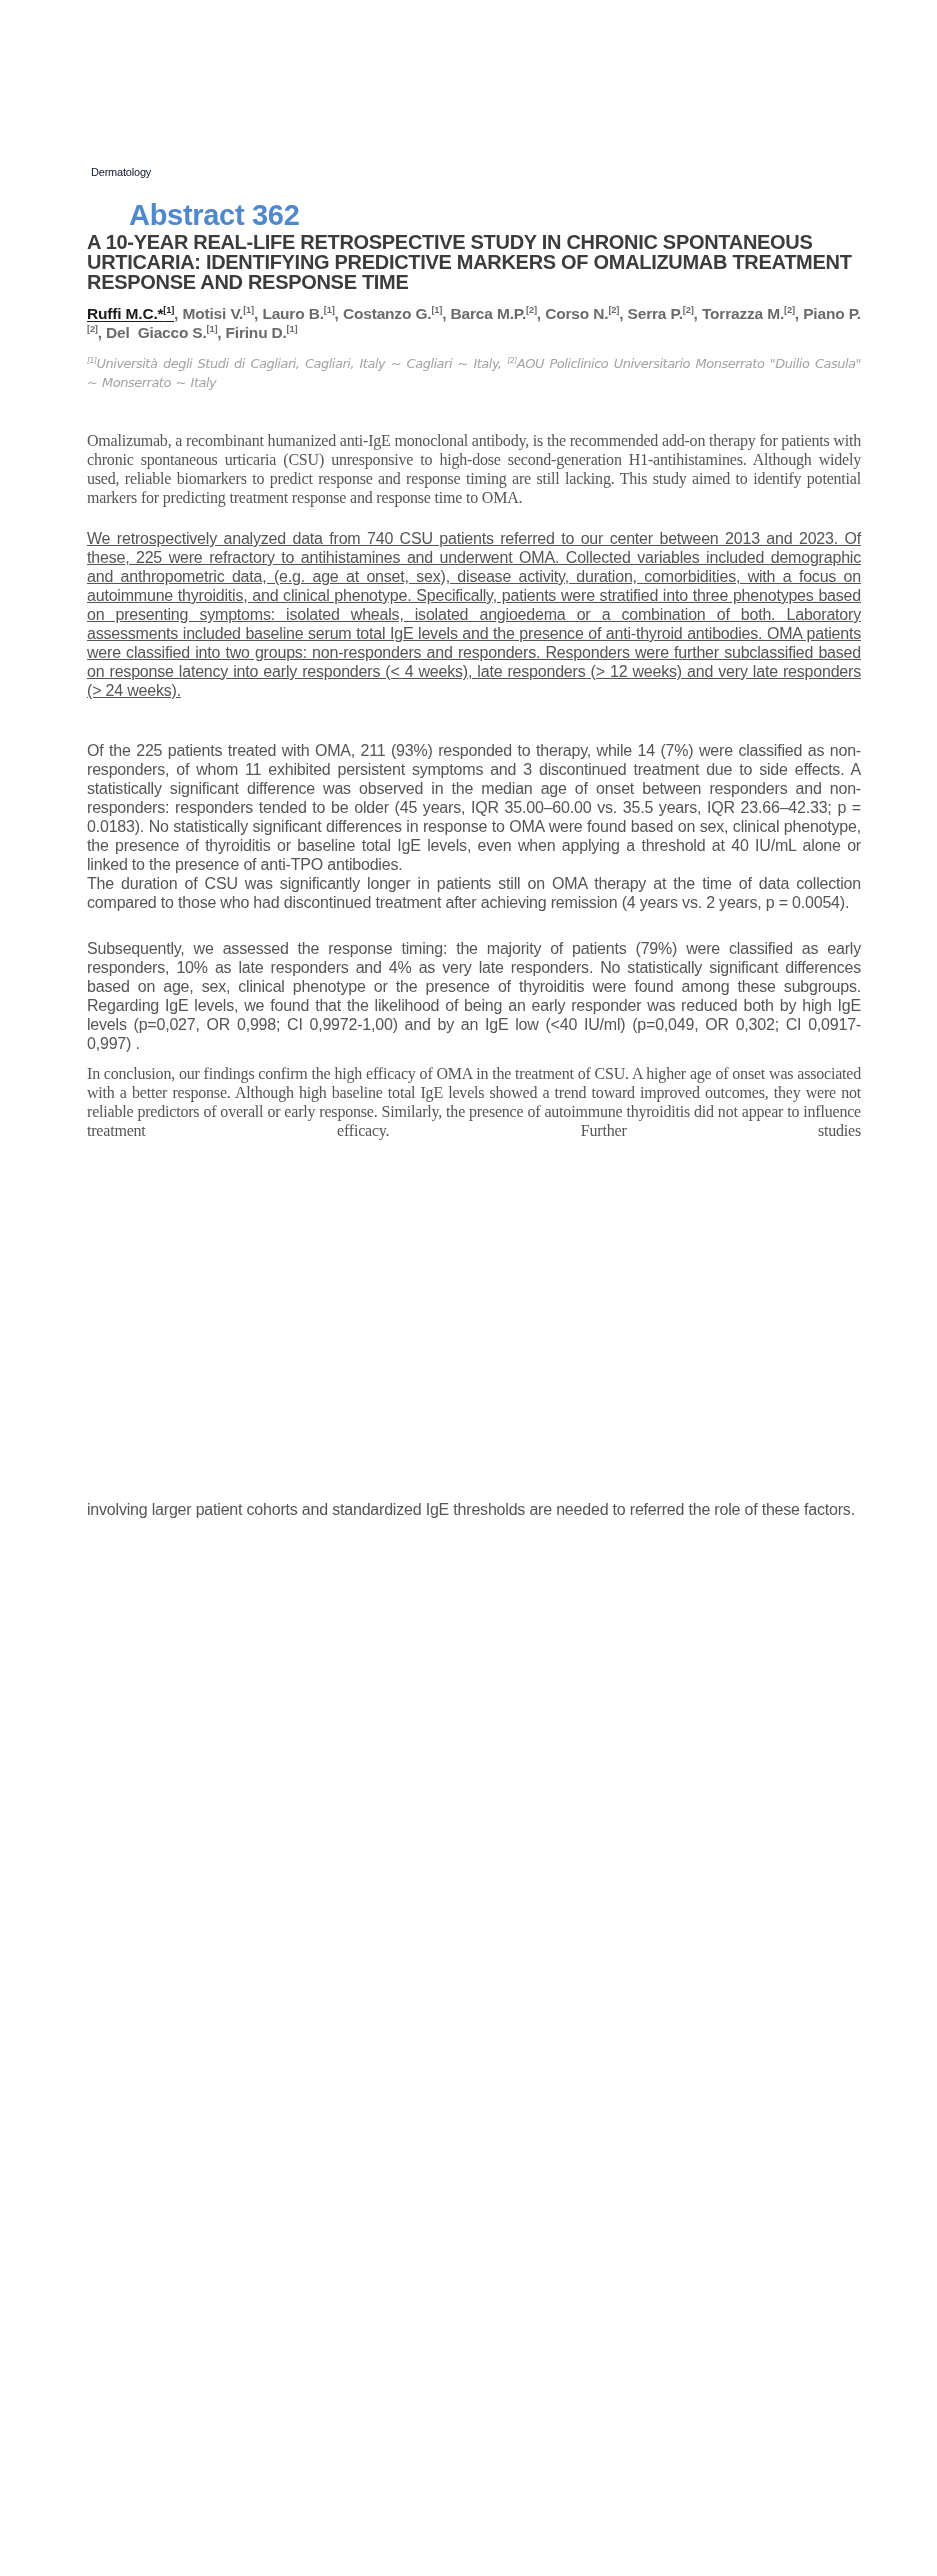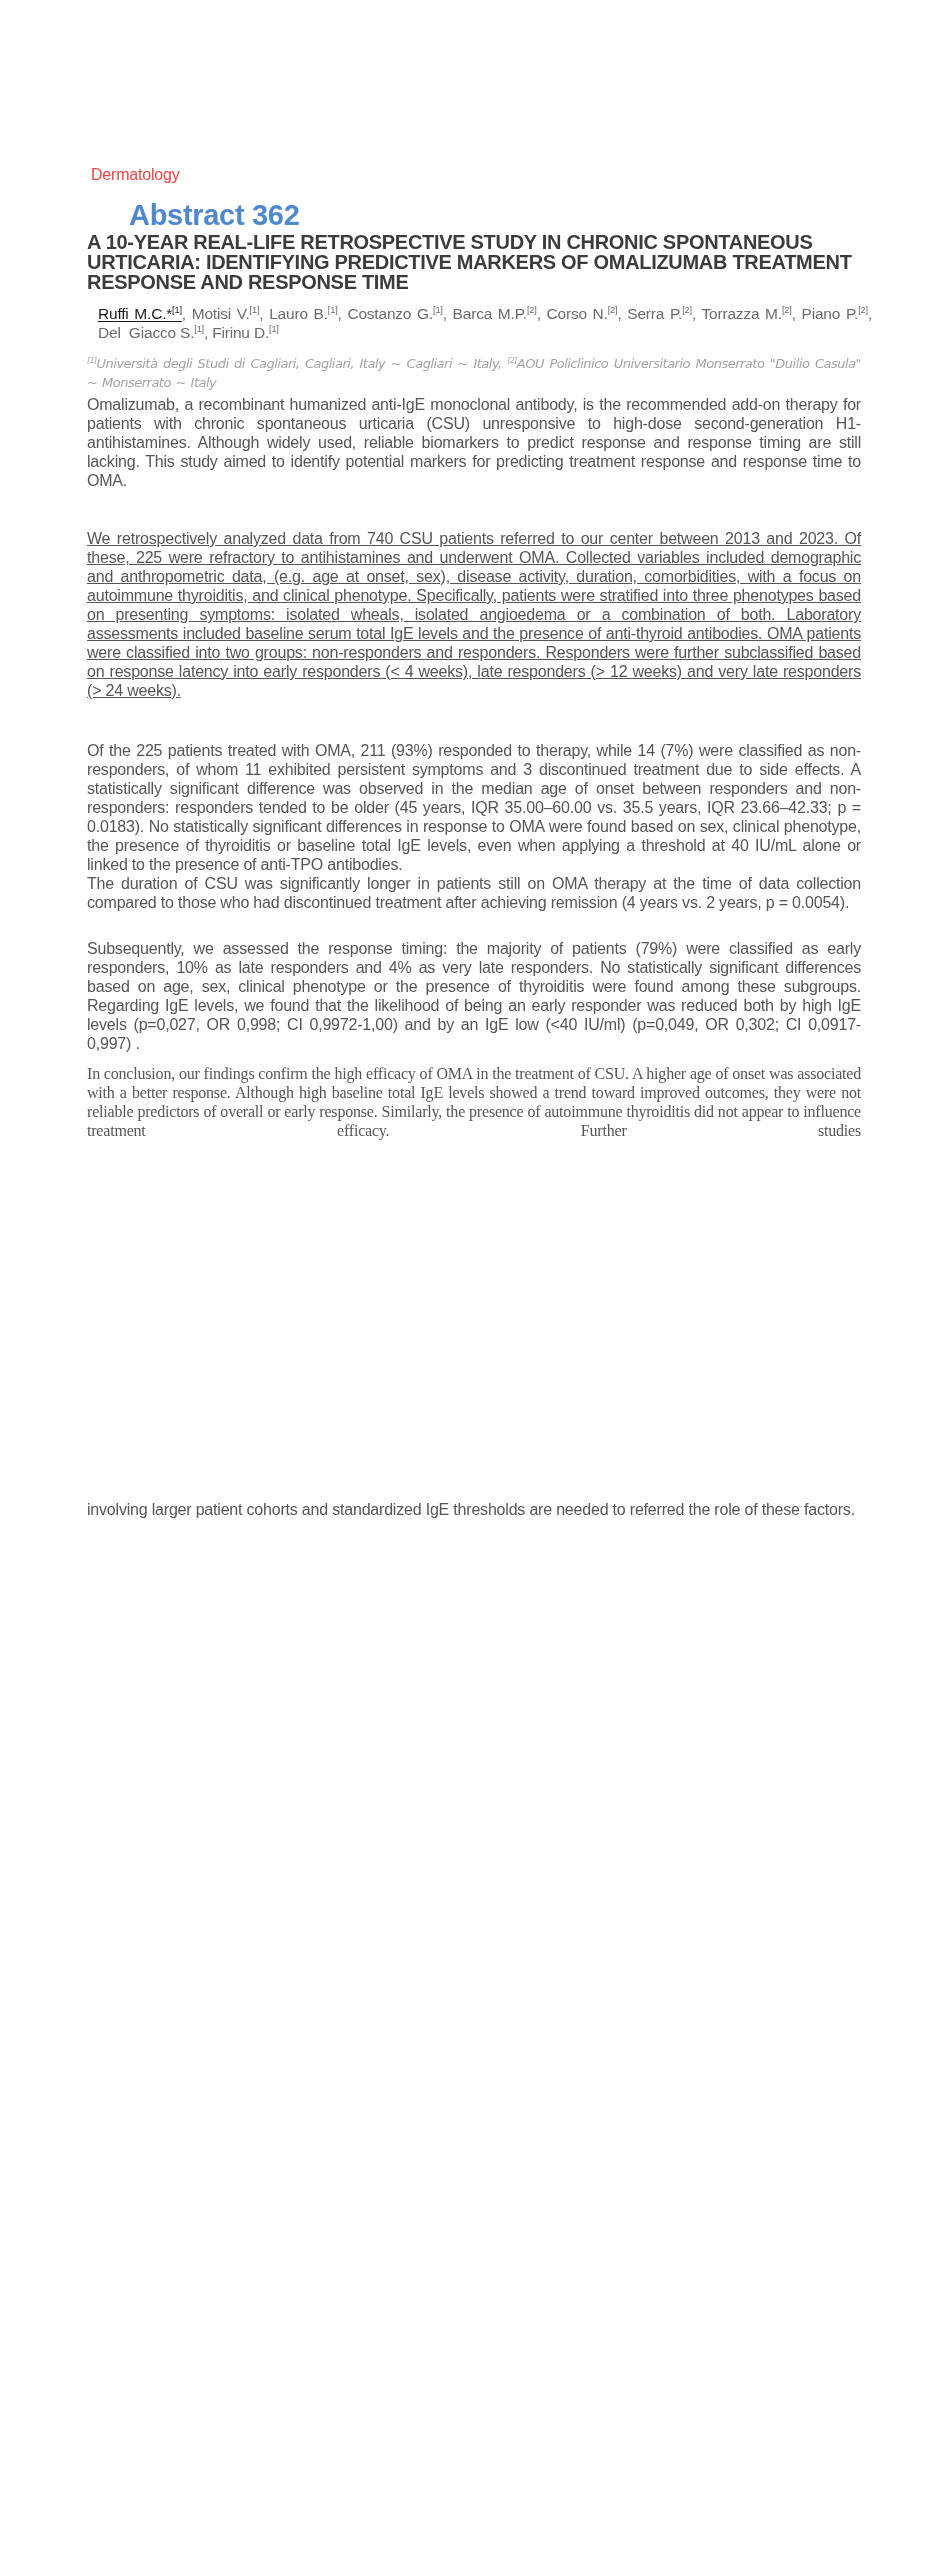--- a/index.html
+++ b/index.html
@@ -12,22 +12,22 @@
       height: 2651px;
       position: relative;
       overflow: hidden;
       font-family: "Liberation Sans", sans-serif;
       color: #555555;
     }
     .section-label {
       position: absolute;
       left: 91px;
       top: 166px;
-      font-size: 16px;
-      color: #ef4444;
+      font-size: 11px;
+      color: #0f172a;
       letter-spacing: -0.2px;
     }
     .abstract-number {
       position: absolute;
       left: 87px;
       top: 199px;
       font-size: 29px;
       font-weight: bold;
       color: #4f88cc;
       letter-spacing: -0.3px;
@@ -41,28 +41,29 @@
       width: 774px;
       font-size: 20px;
       font-weight: bold;
       color: #3c3c3c;
       line-height: 20px;
       letter-spacing: -0.3px;
       margin: 0;
     }
     .authors {
       position: absolute;
-      left: 98px;
+      left: 87px;
       top: 305px;
       width: 774px;
       font-size: 15.5px;
       color: #6b6b6b;
       line-height: 18.5px;
       text-align: justify;
       letter-spacing: -0.2px;
+      font-weight: bold;
     }
     .authors .presenting {
       color: #1a1a1a;
       text-decoration: underline;
       text-underline-offset: 1.5px;
     }
     .authors sup, .affiliations sup {
       font-size: 60%;
       line-height: 0;
       vertical-align: super;
@@ -85,21 +86,21 @@
       position: absolute;
       left: 87px;
       width: 774px;
       font-size: 16px;
       line-height: 19px;
       color: #555555;
       text-align: justify;
       letter-spacing: -0.2px;
       margin: 0;
     }
-    .p1 { top: 395px; }
+    .p1 { top: 431px; font-family: Liberation Serif, serif; }
     .p2 { top: 529px; text-decoration: underline; }
     .p3 { top: 733px; margin-top: 8px; }
     .p4 { top: 939px; }
     .p5 { top: 1064px; text-align-last: justify; font-family: Liberation Serif, serif; }
     .p5-cont { top: 1500px; }
   </style>
 </head>
 <body>
 
 <div>

